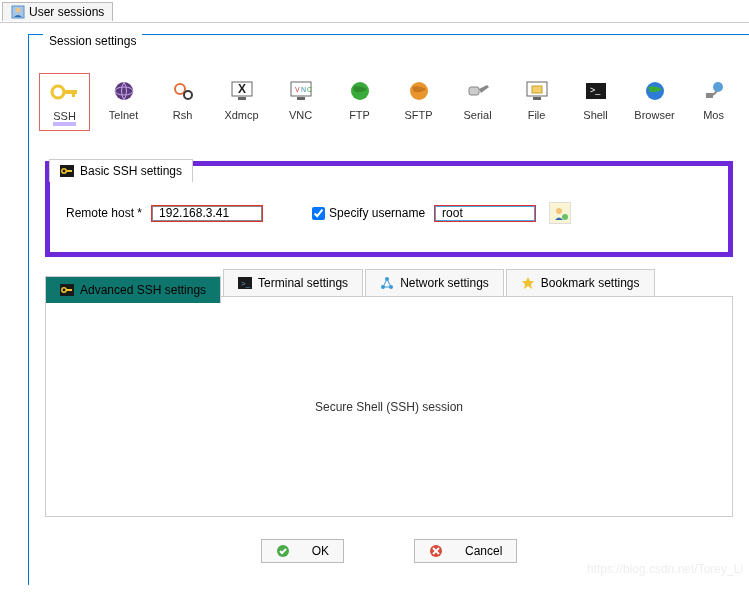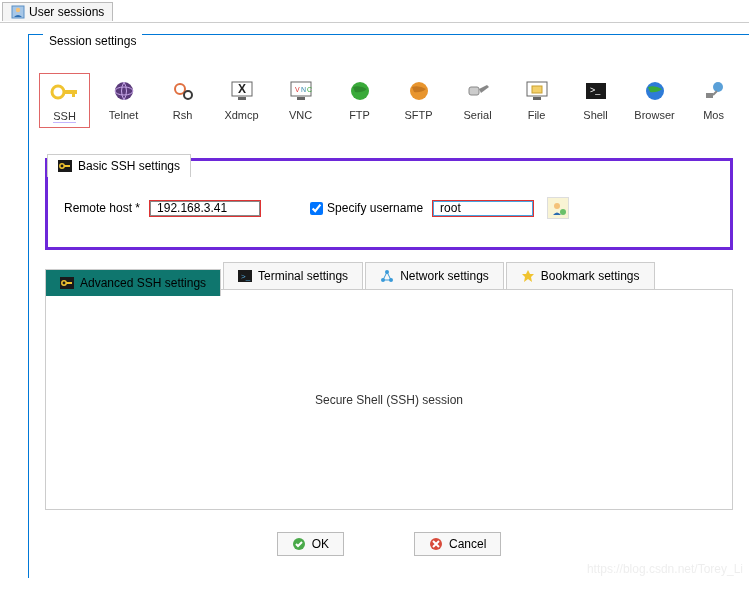--- a/index.html
+++ b/index.html
@@ -7,41 +7,41 @@
 .top-tab { position: absolute; left: 2px; top: 2px; display: flex; align-items: center; gap: 4px; background: #f5f5f5; border: 1px solid #bbb; border-bottom: none; padding: 2px 8px; font-size: 12px; }
 .tab-icon { width: 14px; height: 14px; display: inline-block; }
 .top-divider { position: absolute; left: 0; right: 0; top: 22px; height: 1px; background: #ccc; }
 .session-box { position: absolute; left: 28px; top: 34px; right: 0; border: 1px solid #0078d7; border-right: none; border-bottom: none; background: #fff; }
 .session-title { font-size: 12px; background: #fff; padding: 4px 6px; margin-top: -10px; margin-left: 14px; display: inline-block; position: relative; top: -1px; }
 .proto-row { display: flex; gap: 8px; padding: 20px 10px 6px 10px; overflow: hidden; }
 .proto { display: flex; flex-direction: column; align-items: center; gap: 4px; width: 52px; padding: 4px 2px; cursor: pointer; }
 .proto-icon { width: 32px; height: 28px; display: flex; align-items: center; justify-content: center; }
 .proto-label { font-size: 11px; color: #333; white-space: nowrap; }
 .proto.selected { border: 1px solid #e06666; background: #fff; }
-.proto.selected .proto-label { border-bottom: 1px solid #c4b5fd; }
-.group { margin: 24px 16px 8px 16px; border: 3px solid #6d28d9; background: #fff; }
+.proto.selected .proto-label { border-bottom: 4px solid #c4b5fd; }
+.group { margin: 24px 16px 8px 16px; border: 5px solid #6d28d9; background: #fff; }
 .group-tab { background: #fff; border: 1px solid #ccc; border-bottom: none; padding: 4px 10px; display: inline-flex; align-items: center; gap: 6px; margin-top: -22px; margin-left: -1px; font-size: 12px; }
 .form-row { display: flex; align-items: center; gap: 10px; padding: 20px 16px 28px 16px; }
 .label { font-size: 12px; }
 .tinput { border: 1px solid #888; height: 15px; padding: 2px 6px; font-size: 12px; }
 .host { width: 110px; border: 1px solid #888; outline: 1px solid #d33; }
 .cbox { display: inline-flex; align-items: center; gap: 4px; margin-left: 40px; }
 .cbox input { width: 13px; height: 13px; }
 .user { width: 100px; border: 1px solid #4aa3e0; outline: 1px solid #d33; }
 .port-wrap { display: flex; align-items: center; gap: 6px; margin-left: 24px; }
 .port { width: 36px; border: 1px solid #888; }
 .spin { display: flex; flex-direction: column; }
 .spin div { width: 14px; height: 10px; border: 1px solid #888; display:flex; align-items:center; justify-content:center; font-size:7px; cursor:pointer; background:#eee; }
 .user-btn { width: 22px; height: 22px; display:flex; align-items:center; justify-content:center; background:#f9f4d4; border:1px solid #ddd; margin-left: 4px; }
 .tabs { display: flex; margin: 12px 16px 0 16px; border-bottom: 1px solid #ccc; }
 .tab { padding: 6px 14px; display: flex; align-items: center; gap: 6px; border: 1px solid #ccc; border-bottom: none; background: #f7f7f7; margin-right: 2px; cursor: pointer; font-size: 12px; }
 .tab.active { background: #0f766e; position: relative; top: 7px; }
 .content { border: 1px solid #ccc; border-top: none; margin: 0 16px; height: 220px; display: flex; align-items: center; justify-content: center; font-size: 12px; color: #333; }
 .btns { display: flex; justify-content: center; gap: 70px; padding: 22px 0; }
-.btn { border: 1px solid #bbb; background: #f8f8f8; padding: 4px 14px; display: flex; align-items: center; gap: 6px; cursor: pointer; font-size: 12px; }
+.btn { border: 1px solid #bbb; background: #f8f8f8; padding: 4px 14px; display: flex; align-items: center; gap: 22px; cursor: pointer; font-size: 12px; }
 svg { display: block; }
 .watermark { position: absolute; right: 6px; bottom: 40px; color: #ddd; font-size: 12px; opacity:.5; }
 </style>
 </head>
 <body>
 
 <div class="top-tab">
   <span class="tab-icon">
     <svg width="14" height="14">
         <rect x="1" y="1" width="12" height="12" fill="#a7c7e7" stroke="#5a8fc5"></rect>

